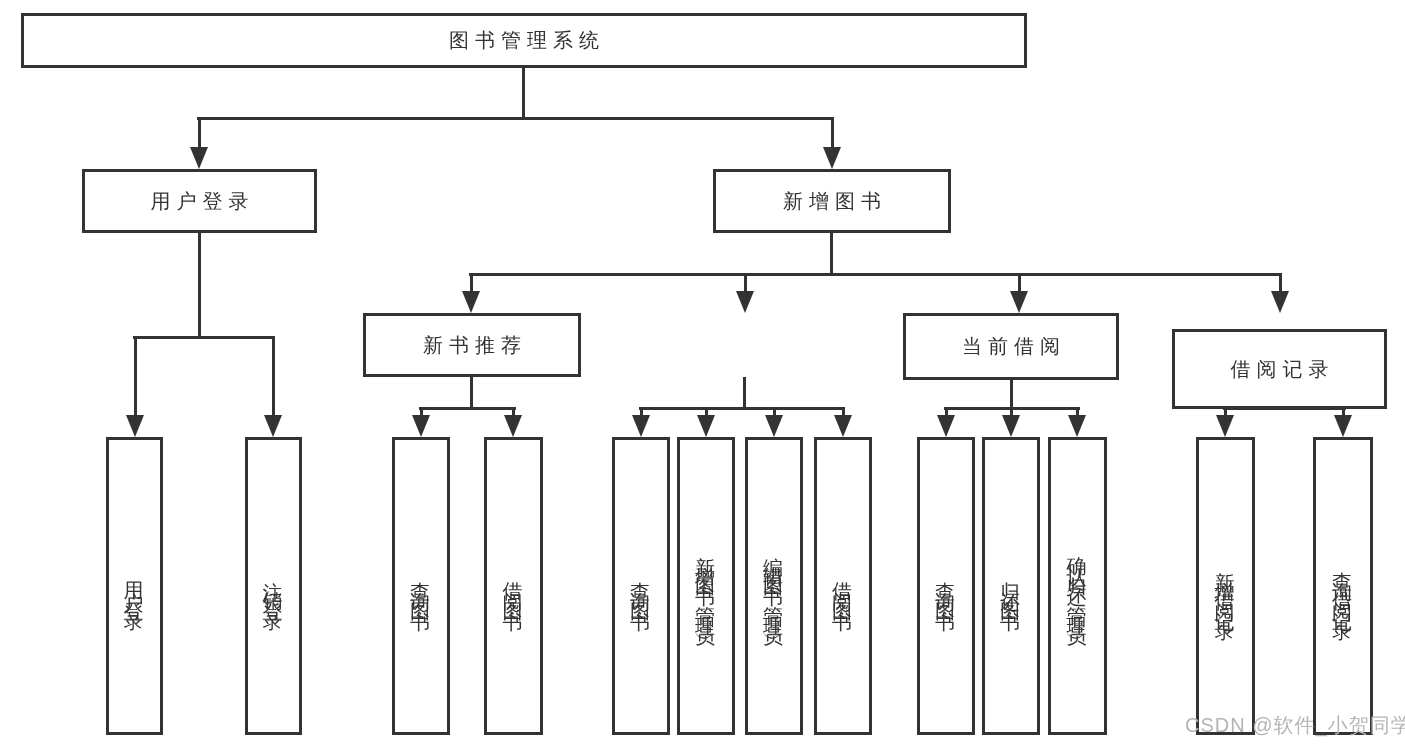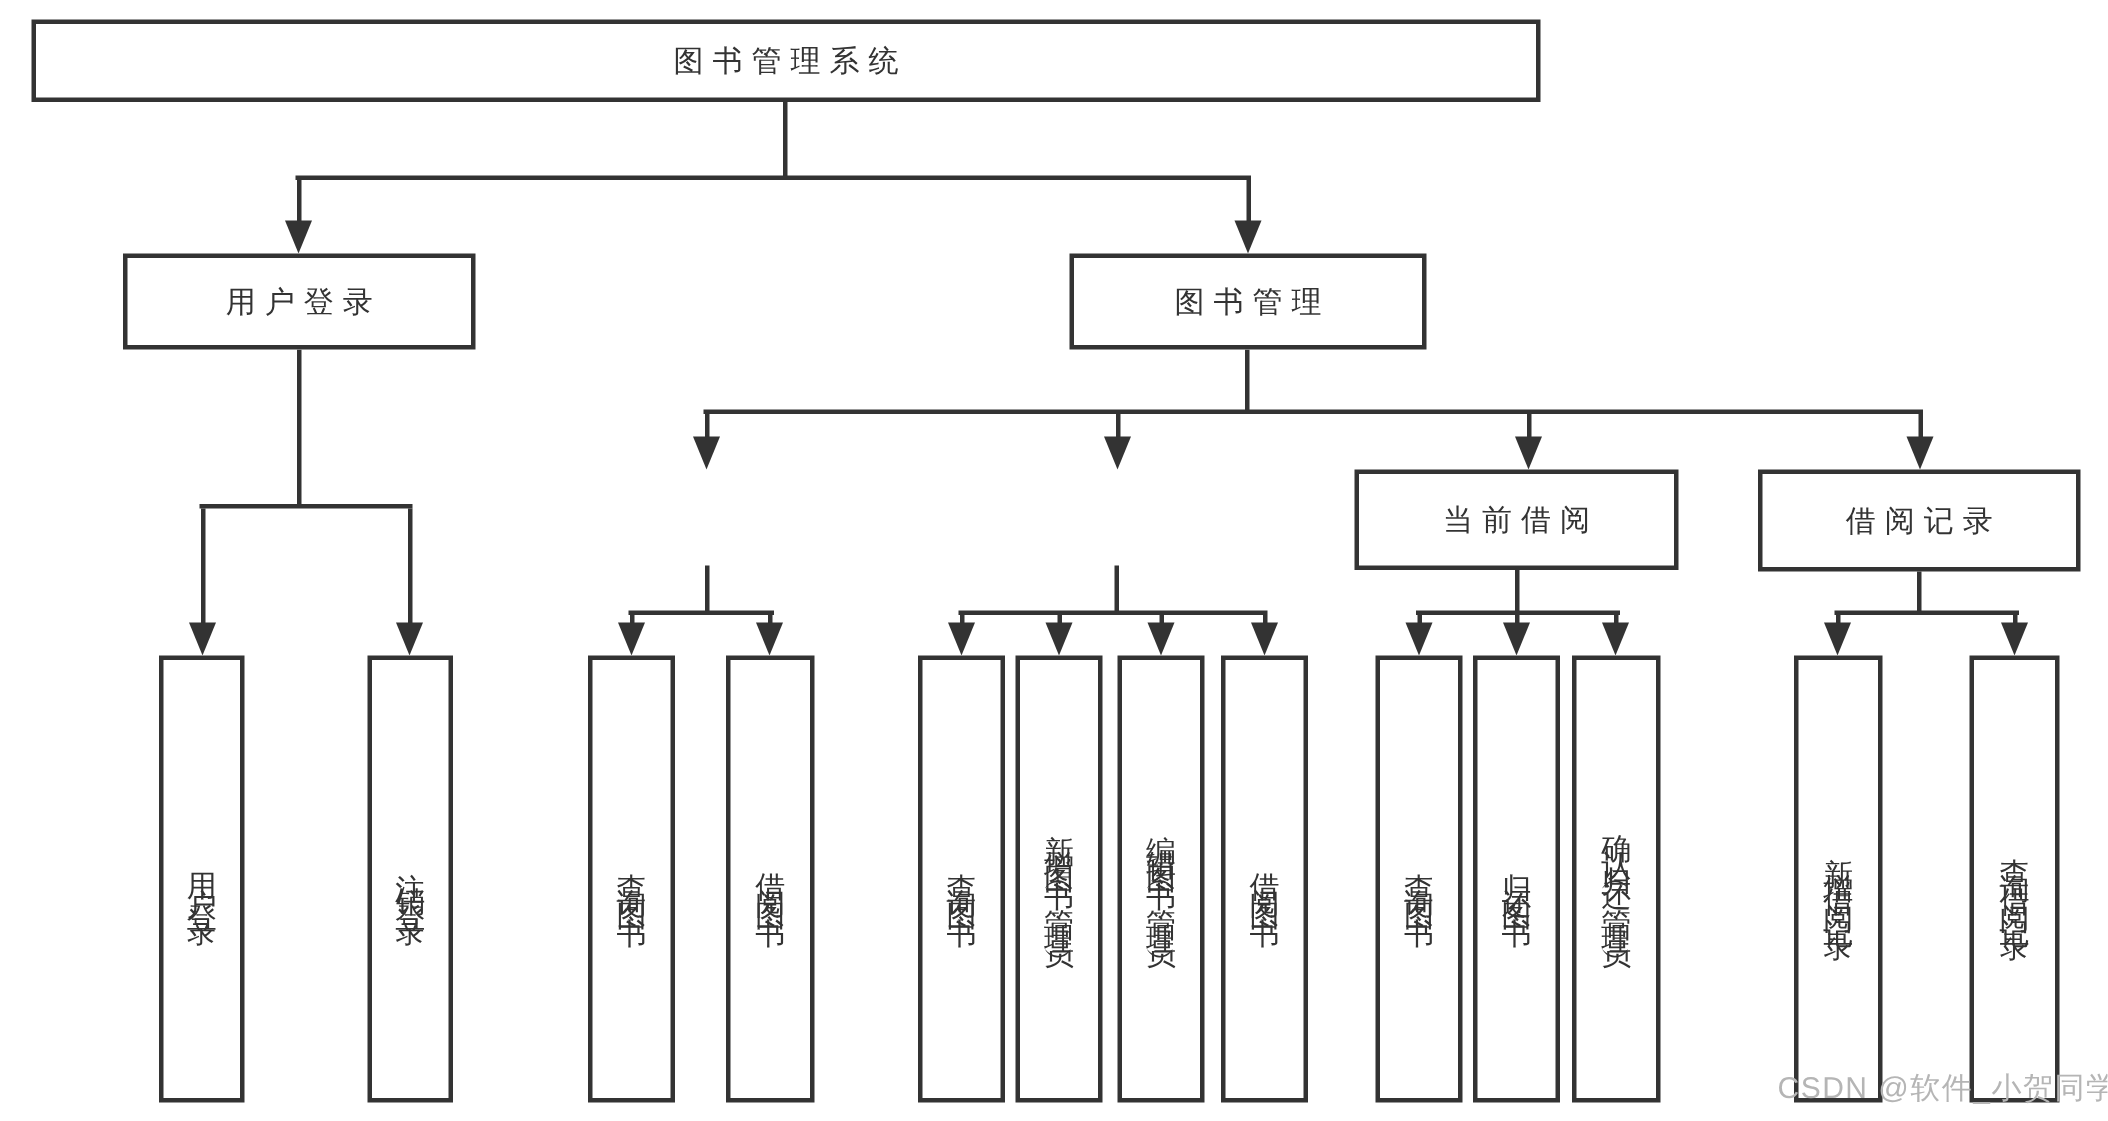--- a/index.html
+++ b/index.html
@@ -77,21 +77,21 @@
   <div class="arrow" style="left:190px;top:120px;height:49px">
       <i class="stem"></i>
       <i class="head"></i>
     </div>
   <div class="arrow" style="left:823px;top:120px;height:49px">
       <i class="stem"></i>
       <i class="head"></i>
     </div>
 
   <div class="box" style="left:82px;top:169px;width:235px;height:64px">用户登录</div>
-  <div class="box" style="left:713px;top:169px;width:238px;height:64px">图书管理</div>
+  <div class="box" style="left:713px;top:169px;width:238px;height:64px">新增图书</div>
 
   <div class="vline" style="left:198px;top:233px;height:105px"></div>
   <div class="hline" style="left:133px;top:336px;width:142px"></div>
   <div class="arrow" style="left:126px;top:339px;height:98px">
       <i class="stem"></i>
       <i class="head"></i>
     </div>
   <div class="arrow" style="left:264px;top:339px;height:98px">
       <i class="stem"></i>
       <i class="head"></i>
@@ -109,22 +109,23 @@
     </div>
   <div class="arrow" style="left:1010px;top:276px;height:37px">
       <i class="stem"></i>
       <i class="head"></i>
     </div>
   <div class="arrow" style="left:1271px;top:276px;height:37px">
       <i class="stem"></i>
       <i class="head"></i>
     </div>
 
+  <div class="box" style="left:363px;top:313px;width:218px;height:64px">新书推荐</div>
   <div class="box" style="left:903px;top:313px;width:216px;height:67px">当前借阅</div>
-  <div class="box" style="left:1172px;top:313px;width:215px;height:68px">借阅记录</div>
+  <div class="box" style="left:1172px;top:329px;width:215px;height:80px">借阅记录</div>
 
   <div class="vline" style="left:470px;top:377px;height:32px"></div>
   <div class="hline" style="left:419px;top:407px;width:97px"></div>
   <div class="arrow" style="left:412px;top:410px;height:27px">
       <i class="stem"></i>
       <i class="head"></i>
     </div>
   <div class="arrow" style="left:504px;top:410px;height:27px">
       <i class="stem"></i>
       <i class="head"></i>

